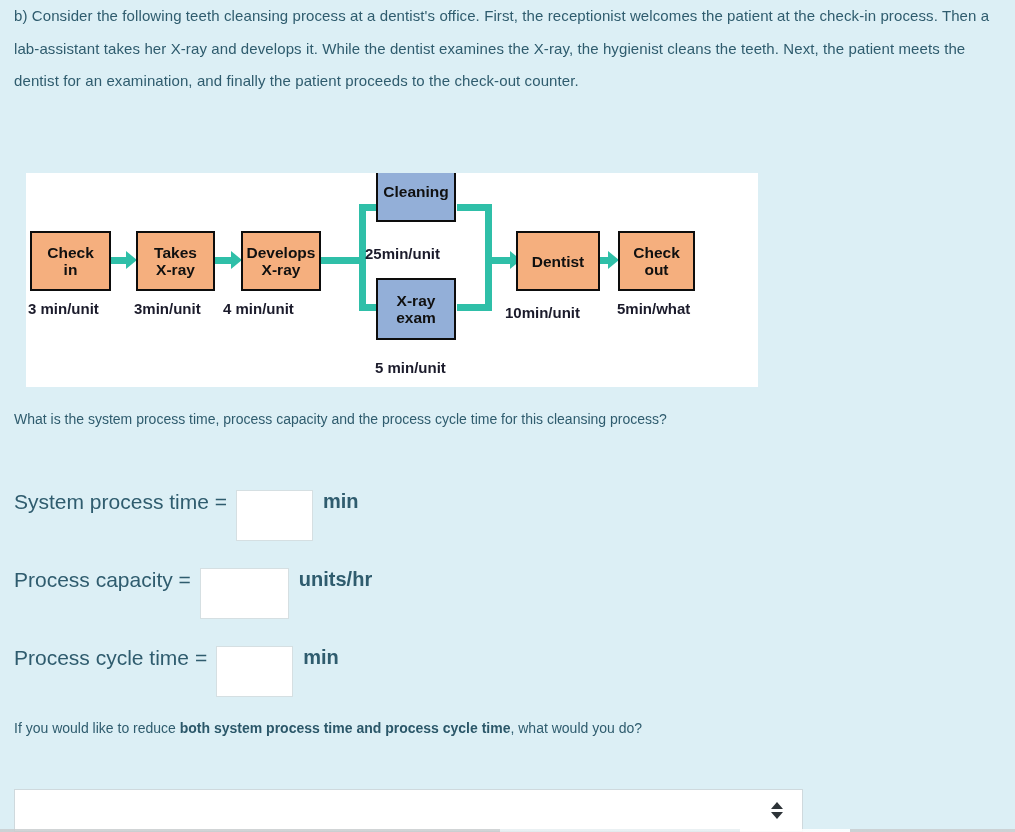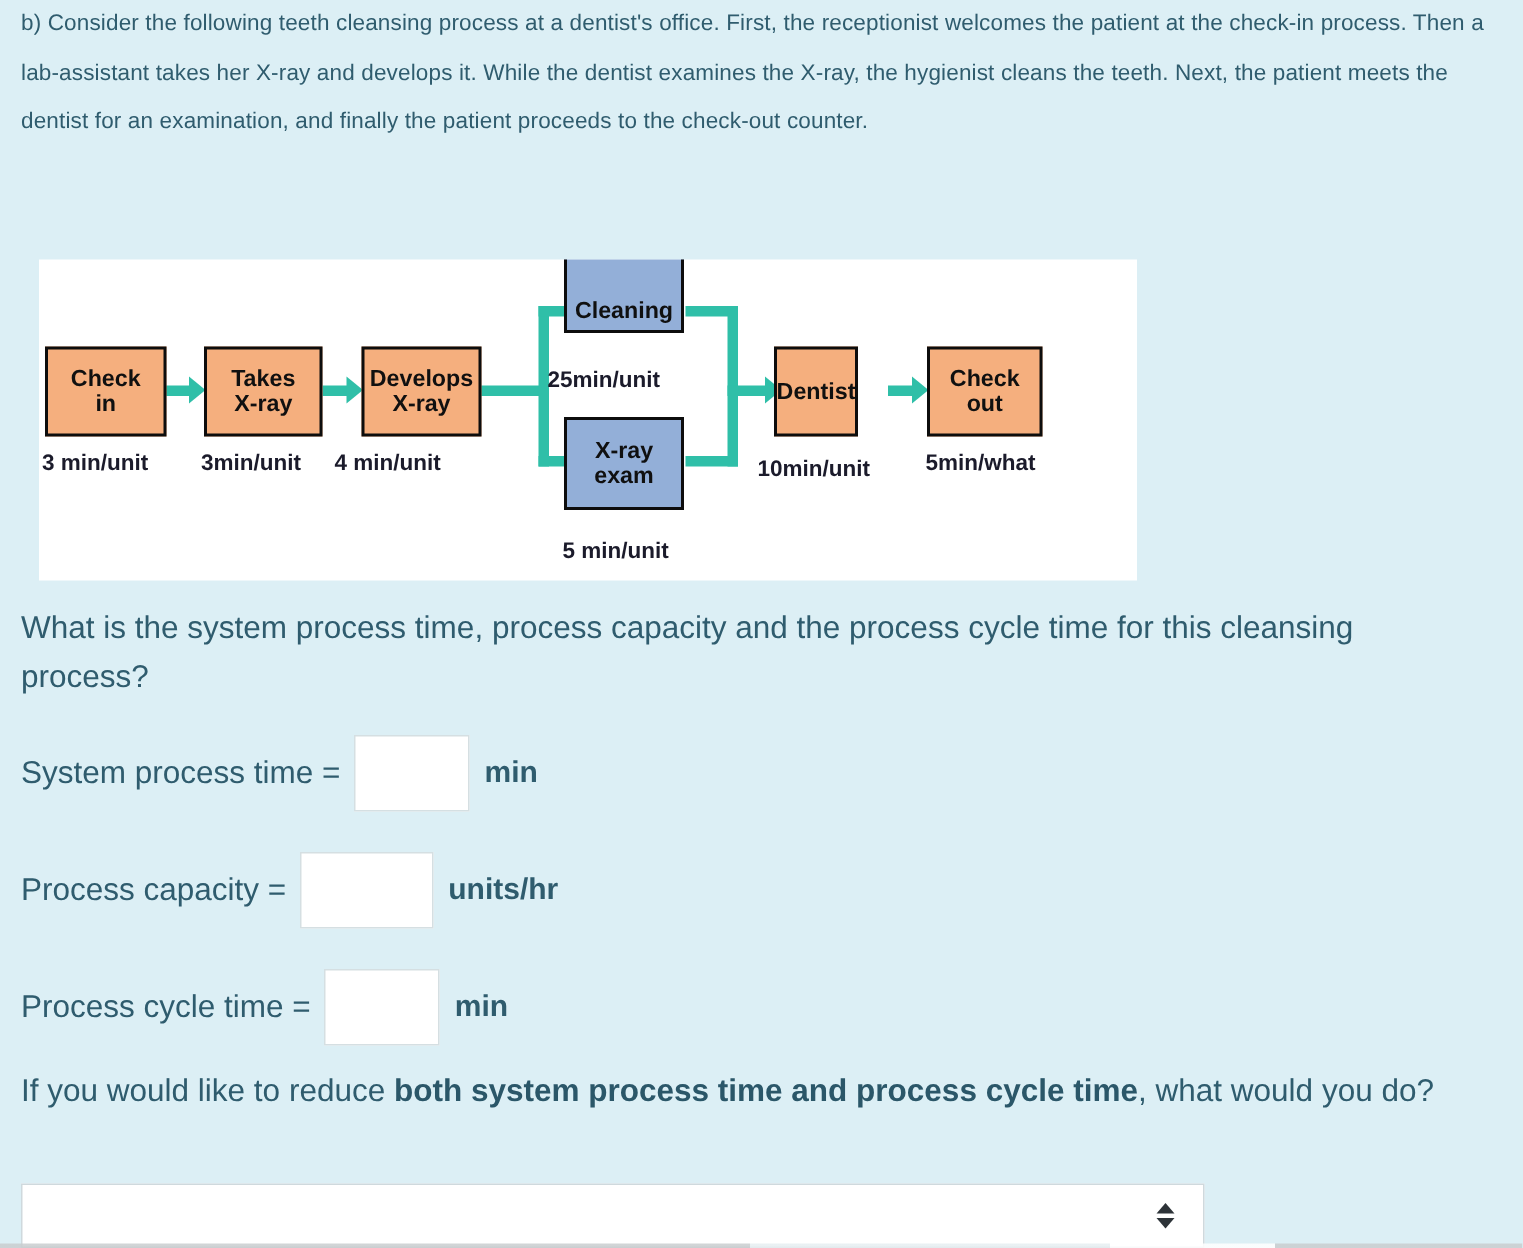--- a/index.html
+++ b/index.html
@@ -66,30 +66,30 @@
     border-top:9px solid transparent;
     border-bottom:9px solid transparent;
     border-left:11px solid #2fbfa8;
   }
 
   
   .qtext{
     position:absolute;
     left:14px;
     width:975px;
-    font-size:21px;
+    font-size:14px;
     line-height:32.5px;
     color:#2f5c6e;
   }
 
   .answer-row{
     position:absolute;
     left:14px;
     display:flex;
-    align-items:center;
+    align-items:flex-start;
     font-size:21px;
     color:#2f5c6e;
     white-space:nowrap;
   }
   .answer-row .lbl{ margin-right:9px; }
   .blankbox{
     background:#ffffff;
     border:1px solid #d5dfe2;
     box-sizing:border-box;
     display:inline-block;
@@ -200,31 +200,31 @@
   <div class="pbox orange" style="left:110px;top:58px;width:79px;height:60px;">
     <span>Takes<br>X-ray</span>
   </div>
   <div class="ptime" style="left:108px;top:127px;">3min/unit</div>
 
   <div class="pbox orange" style="left:215px;top:58px;width:80px;height:60px;">
     <span>Develops<br>X-ray</span>
   </div>
   <div class="ptime" style="left:197px;top:127px;">4 min/unit</div>
 
-  <div class="pbox blue" style="left:350px;top:-11px;width:80px;height:60px;align-items:flex-end;padding-bottom:4px;">
+  <div class="pbox blue" style="left:350px;top:-11px;width:80px;height:60px;align-items:flex-end;padding-bottom:20px;">
     <span>Cleaning</span>
   </div>
   <div class="ptime" style="left:339px;top:72px;">25min/unit</div>
 
   <div class="pbox blue" style="left:350px;top:105px;width:80px;height:62px;">
     <span>X-ray<br>exam</span>
   </div>
   <div class="ptime" style="left:349px;top:186px;">5 min/unit</div>
 
-  <div class="pbox orange" style="left:490px;top:58px;width:56px;height:60px;">
+  <div class="pbox orange" style="left:490px;top:58px;width:84px;height:60px;">
     <span>Dentist</span>
   </div>
   <div class="ptime" style="left:479px;top:131px;">10min/unit</div>
 
   <div class="pbox orange" style="left:592px;top:58px;width:77px;height:60px;">
     <span>Check<br>out</span>
   </div>
   <div class="ptime" style="left:591px;top:127px;">5min/what</div>
 </div>
 

